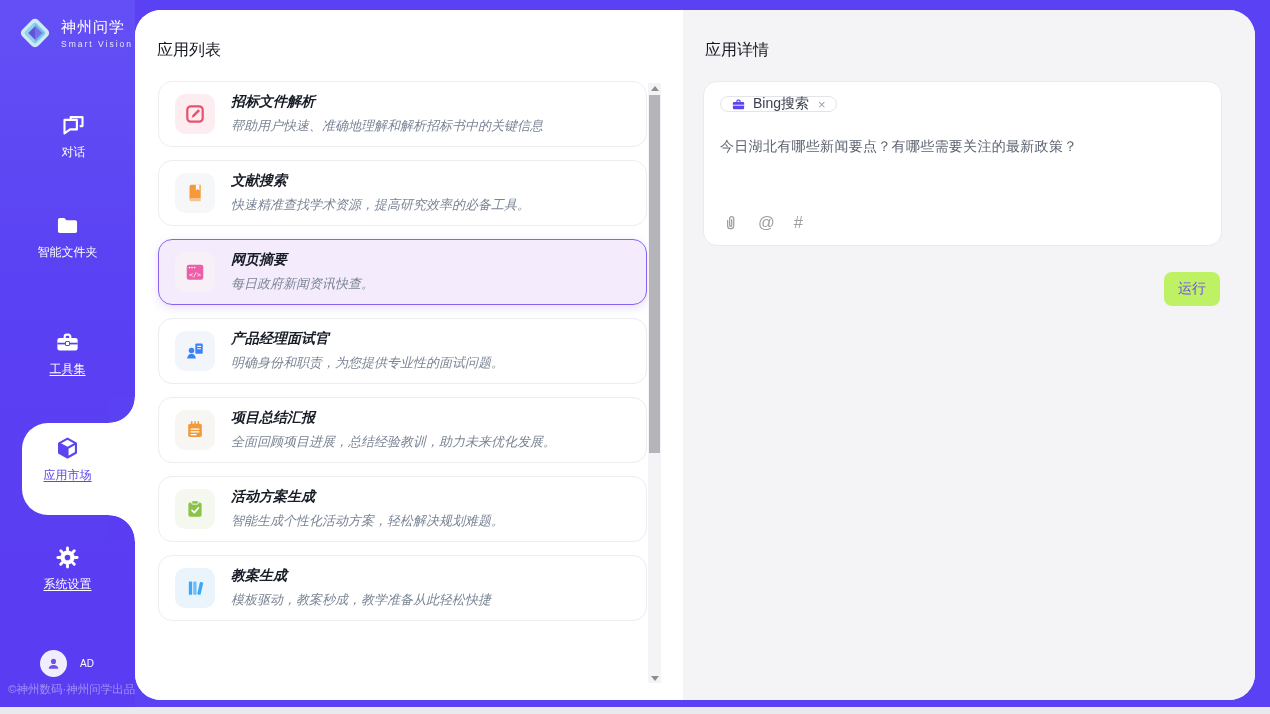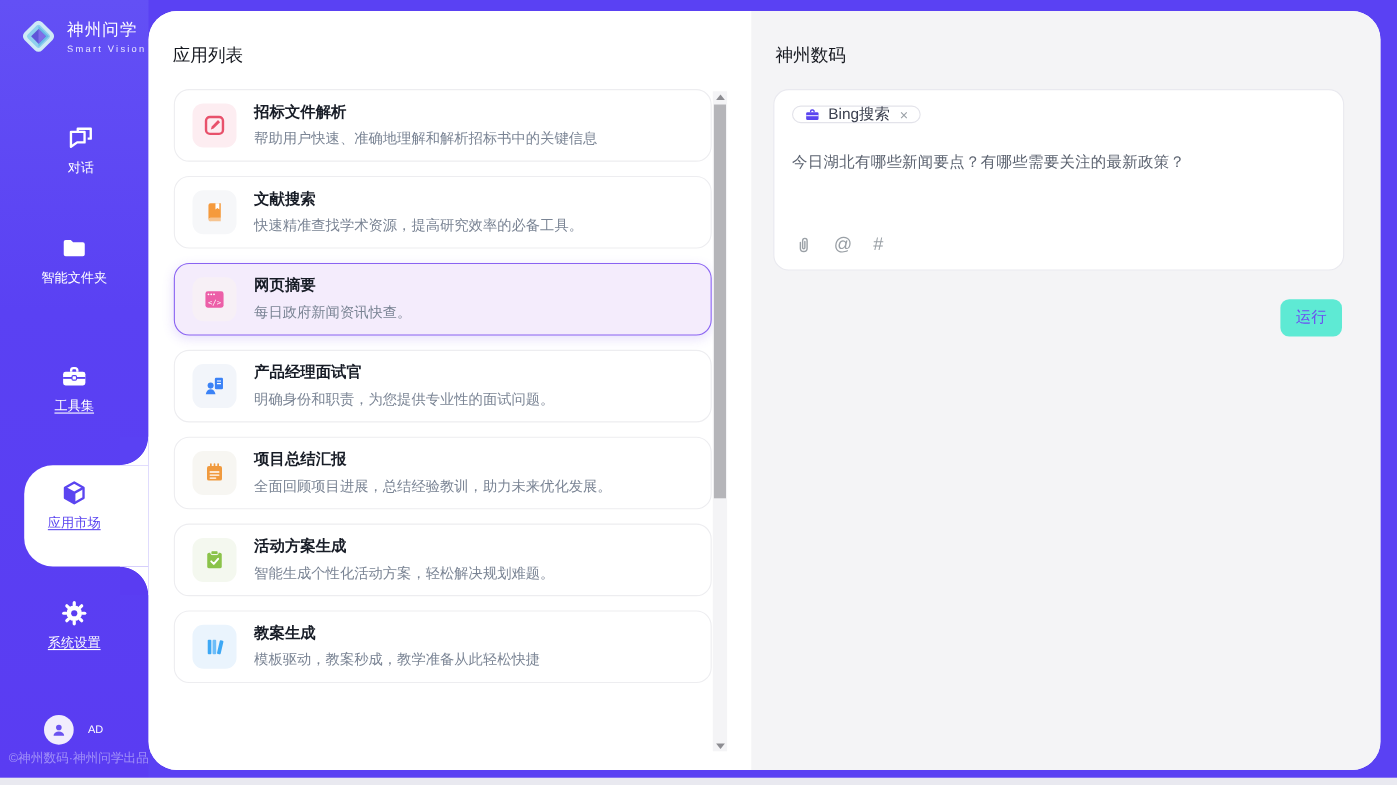--- a/index.html
+++ b/index.html
@@ -46,21 +46,21 @@
   .list-panel { position:relative; width:548px; background:#fff; flex:none; }
   .panel-title { position:absolute; top:30px; left:22px; font-size:16px; font-weight:400; color:#15181f; }
   .cards { position:absolute; top:71px; left:23px; width:489px; display:flex; flex-direction:column; gap:13px; }
   .card {
     height:66px; background:#fff; border:1px solid #ededf0; border-radius:14px;
     display:flex; align-items:center; padding-left:16px; cursor:pointer; flex:none;
   }
   .card.active { background:#f4ecfc; border:1.5px solid #8a63f2; box-shadow:0 3px 10px rgba(122,82,240,.18); }
   .tile { width:40px; height:40px; border-radius:10px; flex:none; display:flex; align-items:center; justify-content:center; margin-right:16px; }
   .tile svg { width:22px; height:22px; }
-  .card-text { display:flex; flex-direction:column; }
+  .card-text { display:flex; flex-direction:column;font-style:italic; }
   .card-name { font-size:14px; font-weight:700; color:#171c26; }
   .card-desc { font-size:13px; color:#7a8494; margin-top:6px; }
   .t0 { background:#fdedf1; color:#e8516b; }
   .t1 { background:#f6f7f9; color:#f59a3c; }
   .t2 { background:#f7f0f6; color:#ec5fa8; }
   .t3 { background:#f2f5fa; color:#3b82f6; }
   .t4 { background:#f7f6f2; color:#f09a3e; }
   .t5 { background:#f4f8ef; color:#8bc34a; }
   .t6 { background:#e9f4fd; color:#2e9bf0; }
   .t7 { background:#eaf4fd; color:#3da8f5; }
@@ -78,21 +78,21 @@
   .detail-panel { position:relative; flex:1; background:#f4f4f6; }
   .composer-card { position:absolute; top:71px; left:20px; width:519px; height:165px; background:#fff; border:1px solid #e9e9ef; border-radius:14px; padding:14px 16px; }
   .chip { display:inline-flex; align-items:center; gap:7px; border:1px solid #e3e3ea; border-radius:8px; height:16px; padding:0 10px; background:#fff; }
   .chip svg { width:15px; height:15px; }
   .chip-label { font-size:14px; color:#3c4150; }
   .chip-close { font-size:13px; color:#9aa0a6; margin-left:2px; cursor:pointer; line-height:1; }
   .query-text { margin-top:22px; font-size:14px; color:#5c6370; letter-spacing:.3px; }
   .composer-icons { position:absolute; left:18px; bottom:13px; display:flex; align-items:center; gap:19px; color:#9aa0a6; }
   .composer-icons svg { width:17px; height:17px; display:block; }
   .glyph-icon { font-size:16.5px; color:#9aa0a6; cursor:pointer; }
-  .run-btn { position:absolute; top:262px; right:35px; background:#5eead4; color:#6c4df2; font-size:14px; border:none; border-radius:8px; padding:8px 14px; cursor:pointer; }
+  .run-btn { position:absolute; top:262px; right:35px; background:#bef264; color:#6c4df2; font-size:14px; border:none; border-radius:8px; padding:8px 14px; cursor:pointer; }
 </style>
 </head>
 <body>
 
 <div class="sidebar">
 
   <div class="logo">
     <svg class="logo-diamond" viewBox="0 0 40 40">
       <g transform="rotate(45 20 20)">
         <rect x="8" y="8" width="24" height="24" rx="5" fill="#cfeaf6"></rect>
@@ -300,21 +300,21 @@
           <div class="tri-up"></div>
         </div>
       <div class="sb-thumb"></div>
       <div class="sb-arrow down">
           <div class="tri-down"></div>
         </div>
     </div>
   </div>
 
   <div class="detail-panel">
-    <div class="panel-title">神州数码</div>
+    <div class="panel-title">应用详情</div>
 
     <div class="composer-card">
       <div class="chip">
         <svg viewBox="0 0 24 24">
           <rect x="3" y="8" width="18" height="11.5" rx="2" fill="#5b45f0"></rect>
           <path d="M9.5 8V6.6A1.8 1.8 0 0 1 11.3 4.8h1.4a1.8 1.8 0 0 1 1.8 1.8V8" fill="none" stroke="#5b45f0" stroke-width="2"></path>
           <rect x="3" y="12.4" width="18" height="1.4" fill="#fff"></rect>
         </svg>
         <span class="chip-label">Bing搜索</span>
         <span class="chip-close">×</span>

